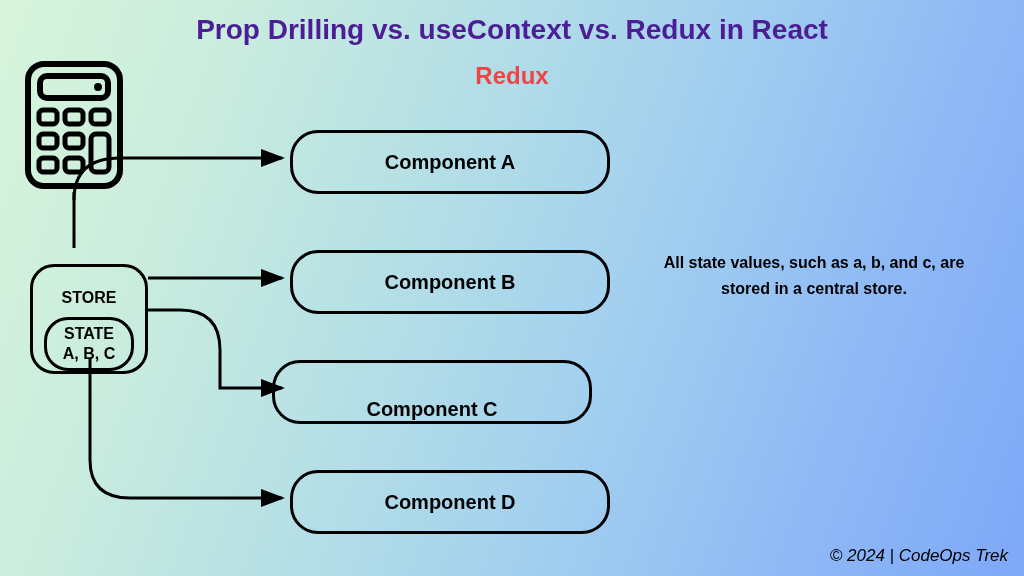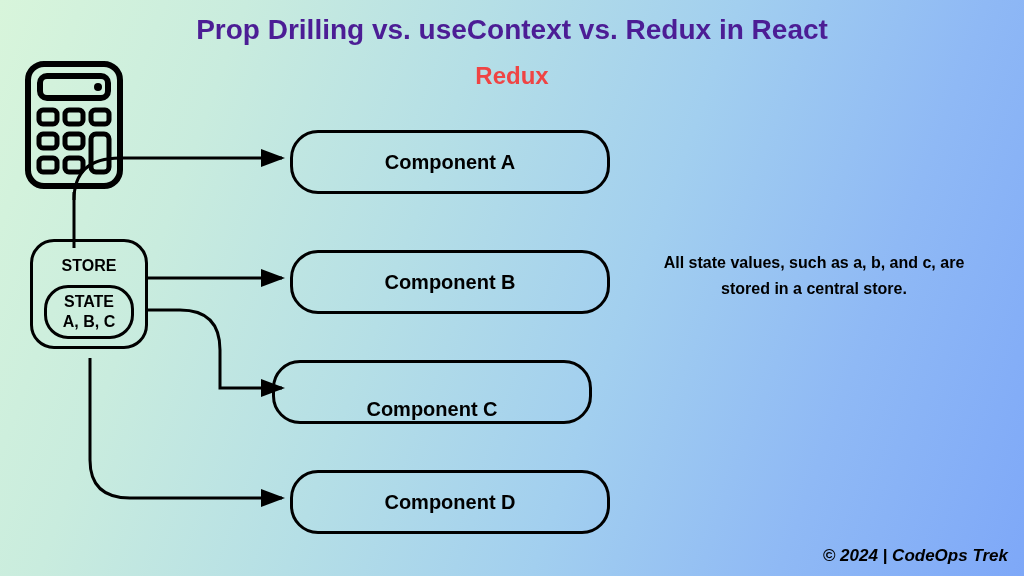--- a/index.html
+++ b/index.html
@@ -32,30 +32,30 @@
     color: #ef4444;
   }
   .calc-icon {
     position: absolute;
     left: 24px;
     top: 60px;
   }
   .store-box {
     position: absolute;
     left: 30px;
-    top: 239px;
+    top: 264px;
     width: 118px;
     height: 110px;
     border: 3px solid #000;
     border-radius: 24px;
     background: transparent;
     display: flex;
     flex-direction: column;
     align-items: center;
-    padding-top: 15px;
+    padding-top: 22px;
   }
   .store-label {
     font-size: 16px;
     font-weight: bold;
     margin-bottom: 10px;
   }
   .state-pill {
     width: 90px;
     height: 54px;
     border: 3px solid #000;
@@ -93,21 +93,21 @@
     font-size: 16px;
     font-weight: bold;
     text-align: center;
     line-height: 1.6;
   }
   .footer {
     position: absolute;
     right: 16px;
     bottom: 10px;
     font-size: 17px;
-    font-weight: bold;
+    font-weight: normal;
     font-style: italic;
   }
   .connectors {
     position: absolute;
     left: 0; top: 0;
     pointer-events: none;
   }
 </style>
 </head>
 <body>

